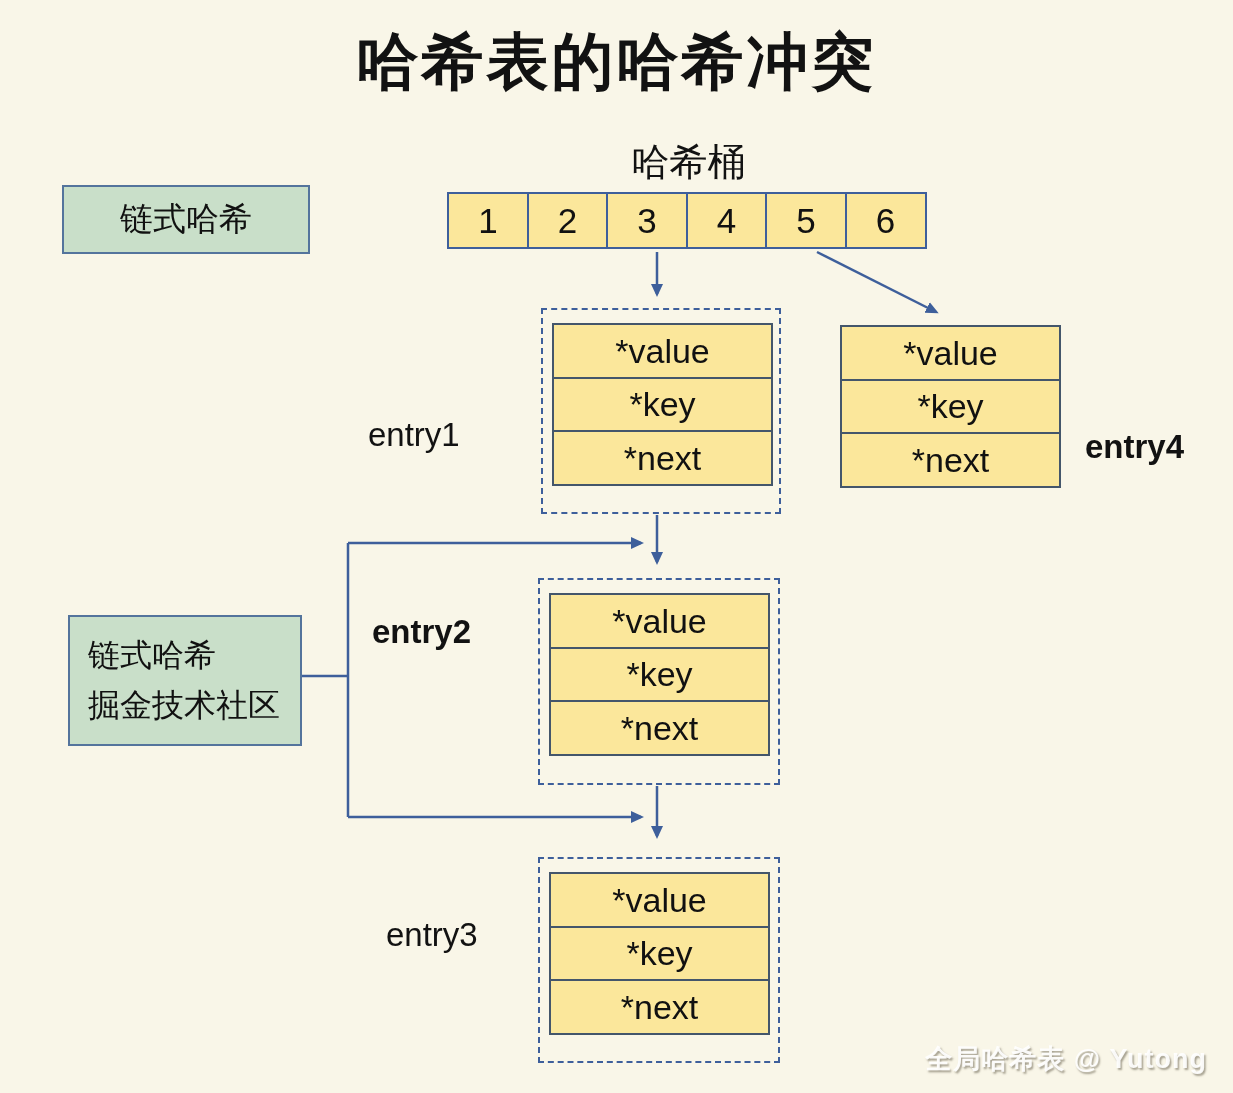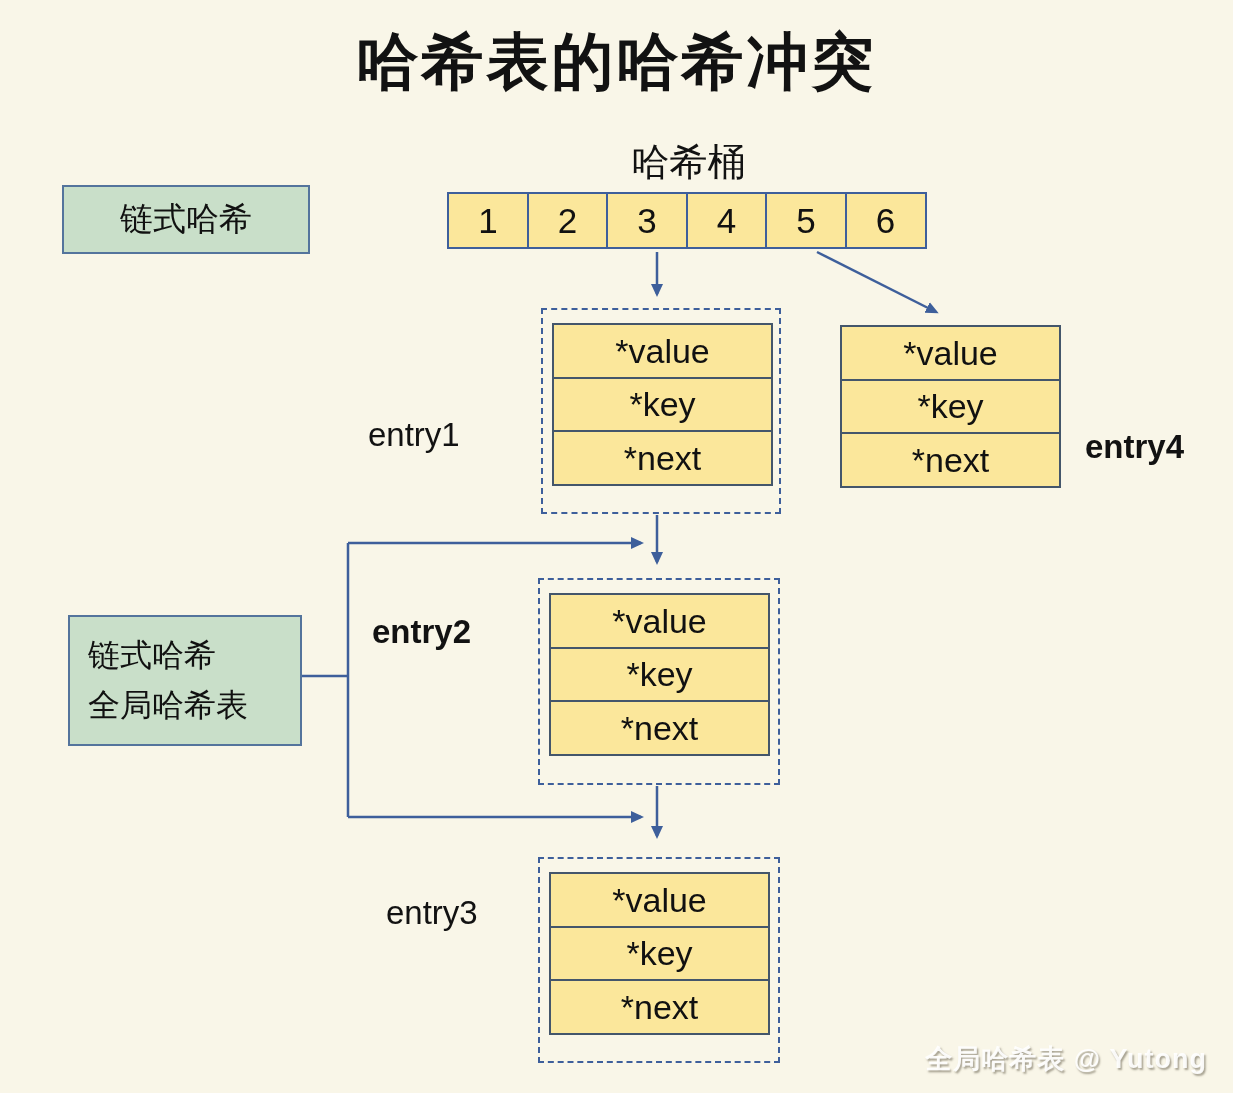--- a/index.html
+++ b/index.html
@@ -77,21 +77,21 @@
     display:flex;align-items:center;justify-content:center;
     font-size:34px;color:#111;
   }
   .entry-cell:first-child{margin-top:0;}
   
   .entry-name{
     font-size:33px;color:#121212;margin-top:38px;
   }
   .name1{left:368px;top:378px;}
   .name2{left:372px;top:575px;font-weight:bold;}
-  .name3{left:386px;top:856px;}
+  .name3{left:386px;top:878px;}
   .name4{left:1085px;top:390px;font-weight:bold;}
   
   .connectors{left:0;top:0;pointer-events:none;}
   
   .watermark{
     right:26px;bottom:16px;
     font-size:27px;font-weight:600;
     color:rgba(255,255,255,0.92);
     text-shadow:1.5px 1.5px 2px rgba(110,104,85,0.6);
     letter-spacing:1px;
@@ -135,21 +135,21 @@
     <div class="bucket-cell">5</div>
     <div class="bucket-cell">6</div>
   </div>
 
   <div class="abs green-box global-box">
     <span>链式哈希</span>
   </div>
 
   <div class="abs green-box chain-box">
     <span>链式哈希</span>
-    <span>全局哈希表</span>
+    <span>掘金技术社区</span>
   </div>
 
   <div class="abs entry-name name1">entry1</div>
   <div class="abs entry-name name2">entry2</div>
   <div class="abs entry-name name3">entry3</div>
   <div class="abs entry-name name4">entry4</div>
 
   <div class="abs entry-dashed entry1">
     <div class="cell-stack">
       <div class="entry-cell">*value</div>

